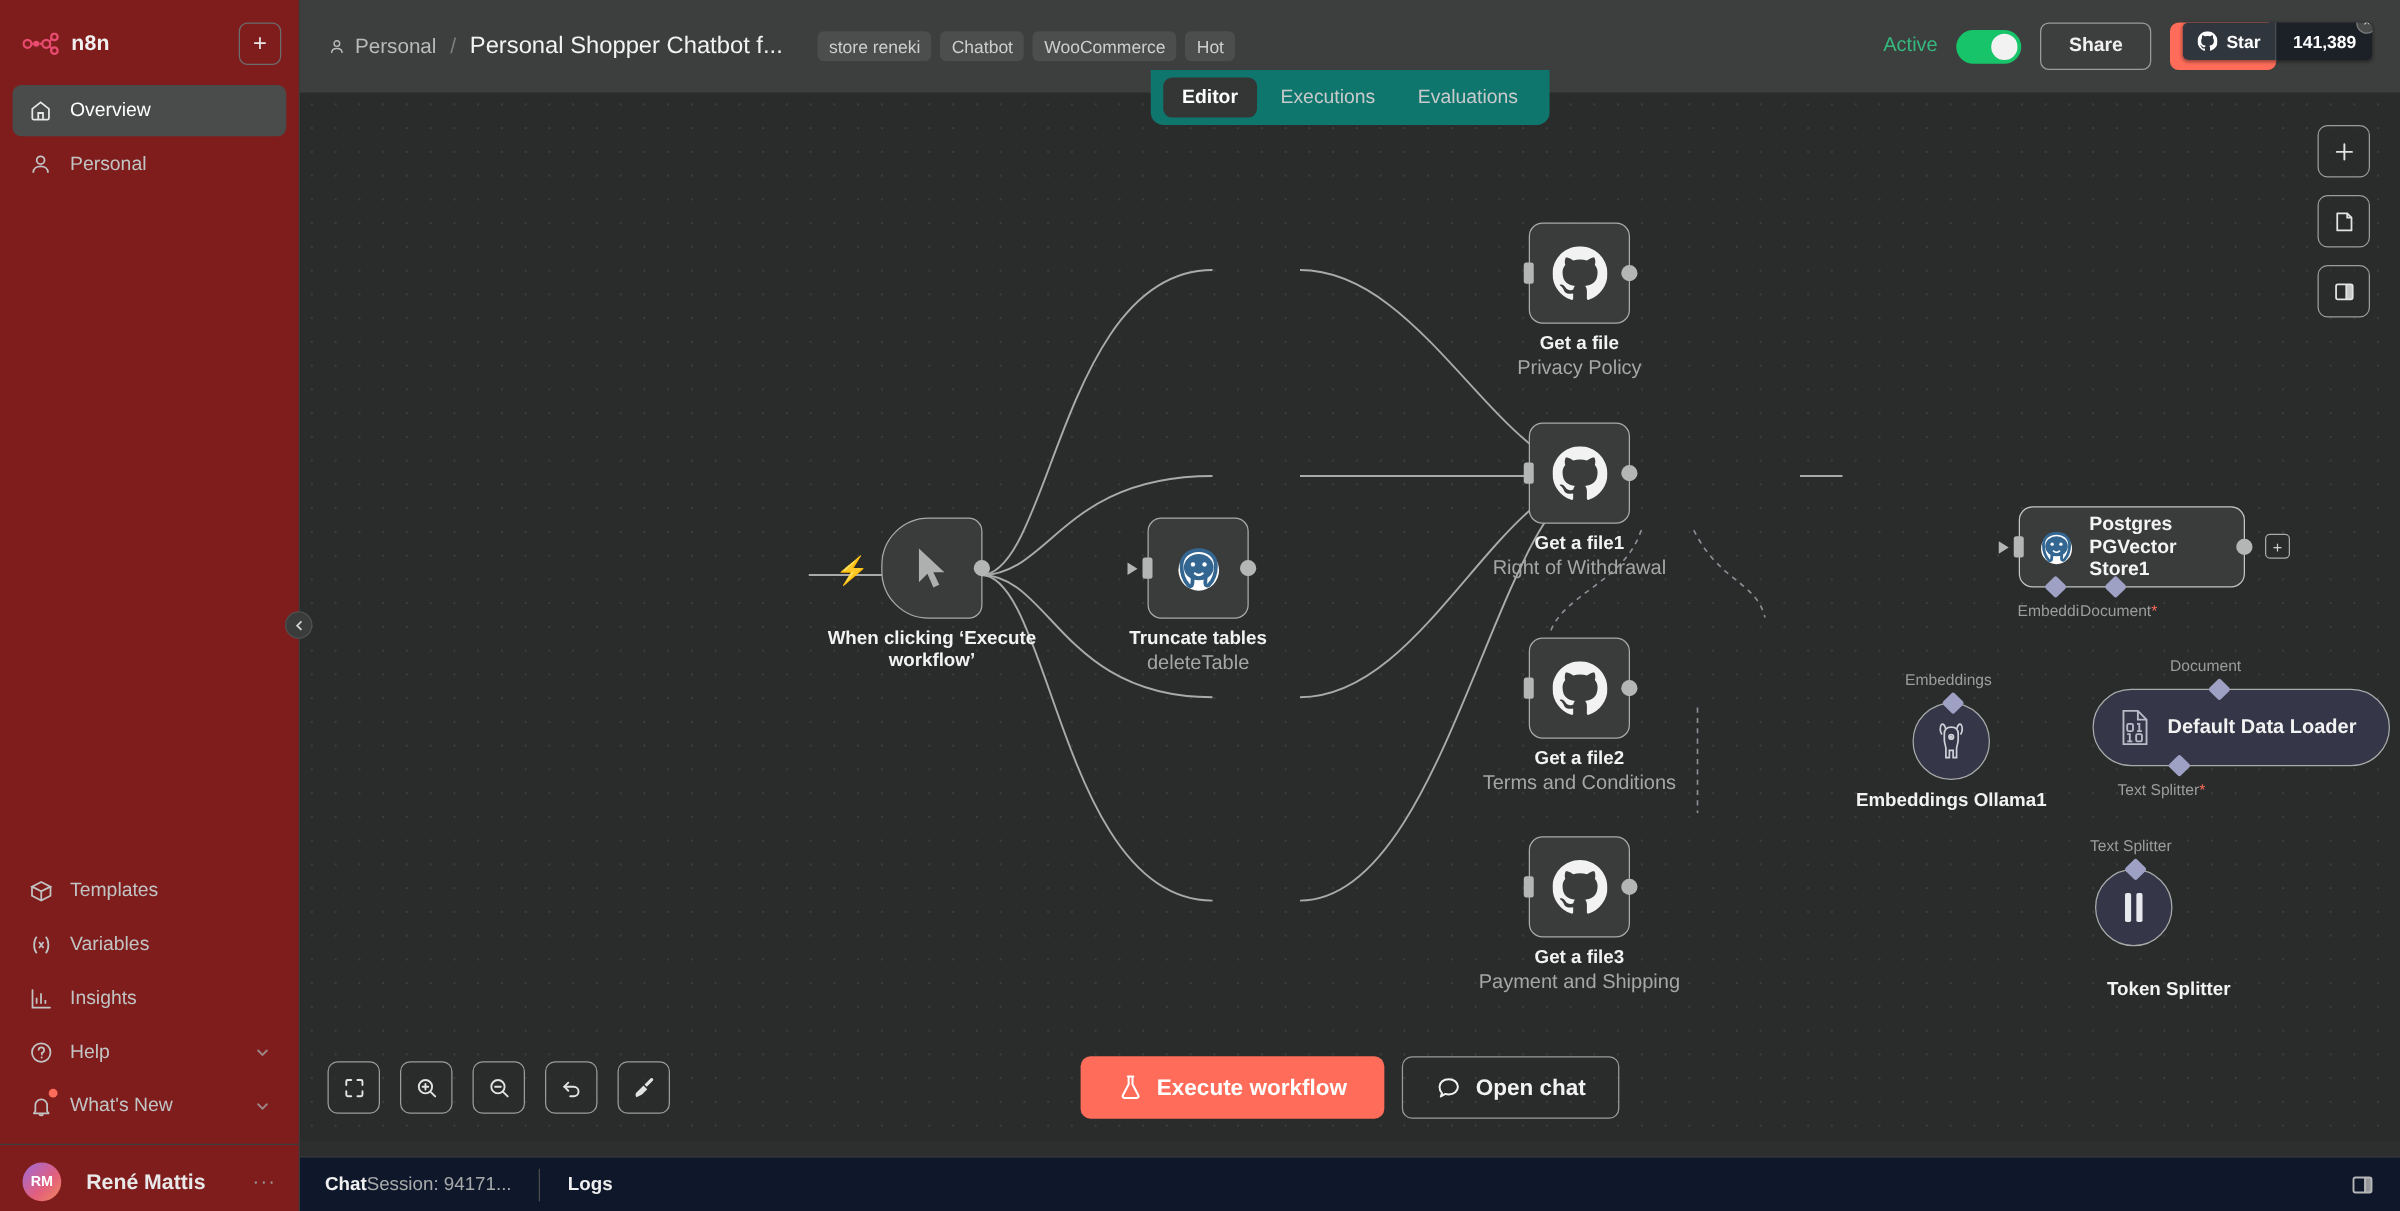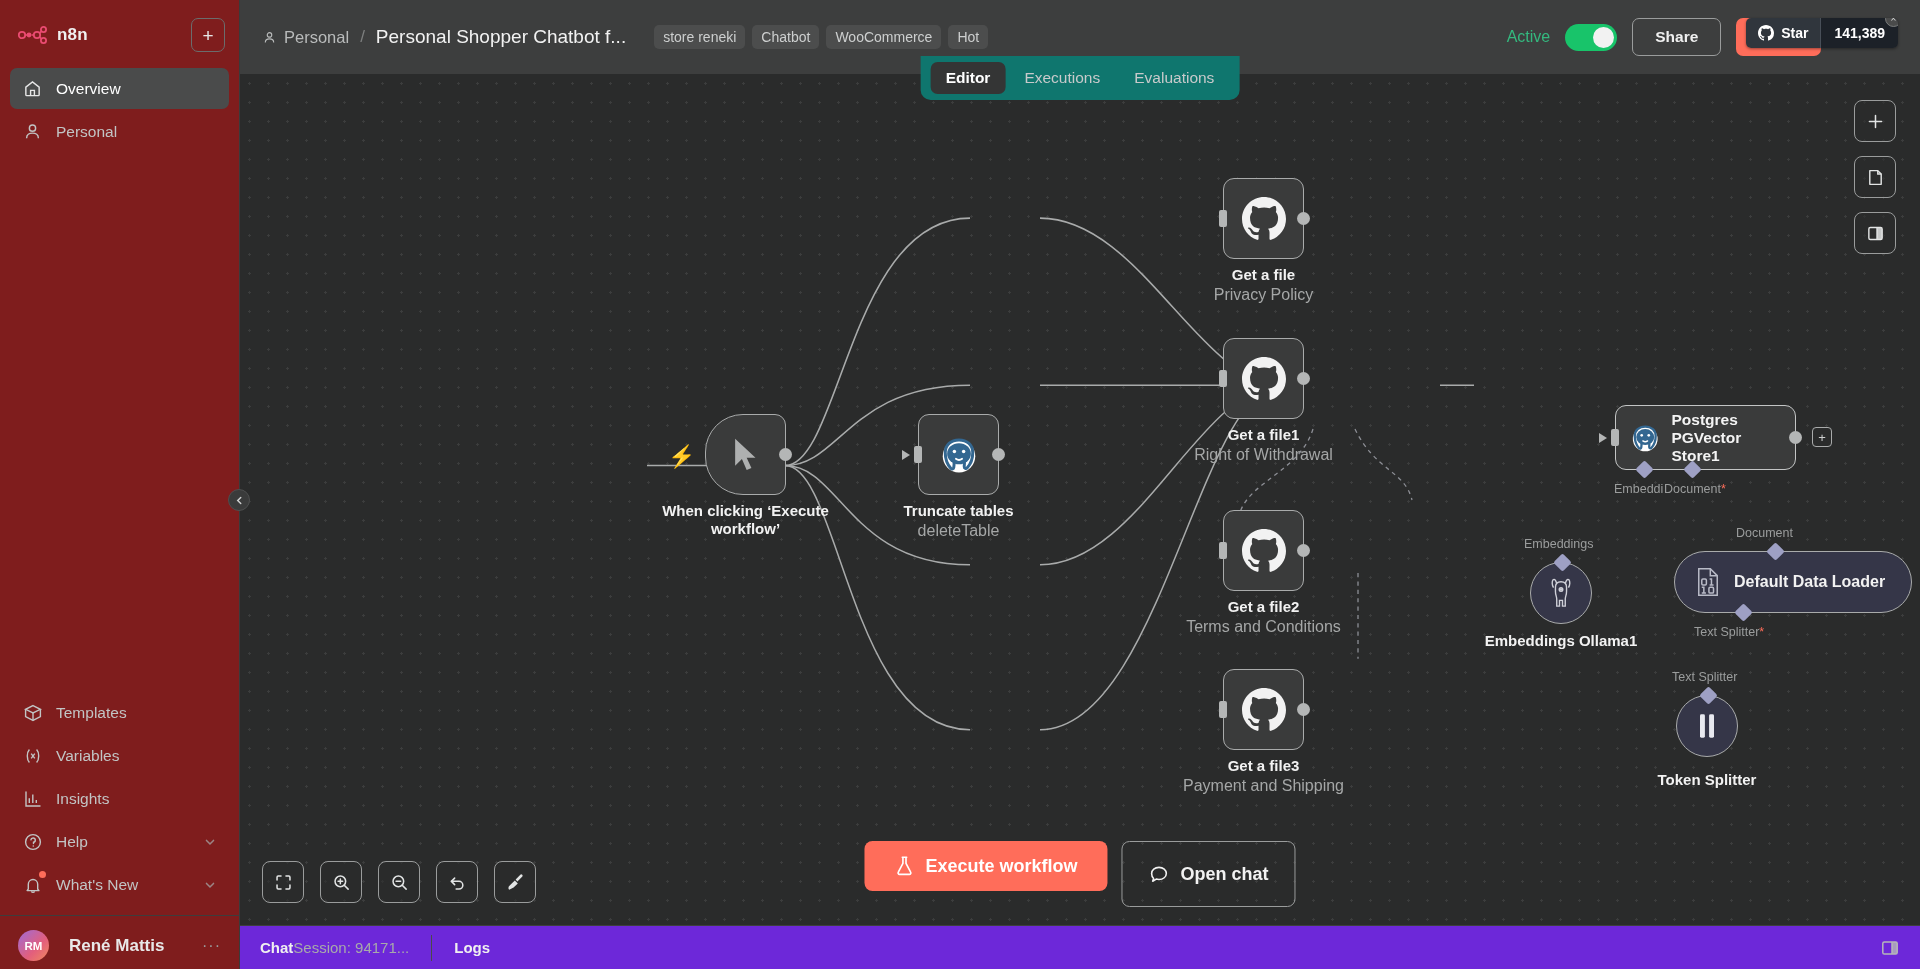--- a/index.html
+++ b/index.html
@@ -227,28 +227,28 @@
     position: absolute; left: 50%; transform: translateX(-50%); bottom: 18px;
     display: flex; gap: 14px; z-index: 15;
   }
   .btn-exec {
     background: #ff6d5a; color: #fff; border: none; border-radius: 8px;
     padding: 0 30px; height: 50px; display: flex; align-items: center; gap: 11px;
     font-size: 18px; font-weight: 700; cursor: pointer; font-family: inherit;
   }
   .btn-chat {
     background: transparent; color: #f2f2f2; border: 1.4px solid #9a9c9c; border-radius: 8px;
-    padding: 0 26px; height: 66px; display: flex; align-items: center; gap: 11px;
+    padding: 0 26px; height: 50px; display: flex; align-items: center; gap: 11px;
     font-size: 18px; font-weight: 700; cursor: pointer; font-family: inherit;
   }
 
   
   .bottombar {
-    height: 44px; flex: 0 0 44px; background: #6d28d9; border-top: 1px solid #3e3f3f;
-    display: flex; align-items: center; padding: 0 20px; gap: 0; position: relative;
+    height: 44px; flex: 0 0 44px; background: #0f172a; border-top: 1px solid #3e3f3f;
+    display: flex; align-items: center; padding: 0 20px; gap: 0; position: relative; margin-top: 12px;
   }
   .bb-chat { font-size: 15px; font-weight: 700; color: #f0f0f0; cursor: pointer; }
   .bb-session { color: #a8aaaa; font-size: 15px; margin-left: auto; }
   .bb-divider { width: 1px; height: 26px; background: #4a4b4b; margin: 0 22px; }
   .bb-logs { font-size: 15px; font-weight: 700; color: #f0f0f0; cursor: pointer; }
   .bb-spacer { flex: 1; }
   .bb-icon { color: #b6b8b8; cursor: pointer; display: flex; }
 </style>
 </head>
 <body>
@@ -601,21 +601,21 @@
 
       <div class="node" style="left:1436px; top:621px;">
         <div class="circle-node">
           <svg width="24" height="28" viewBox="0 0 20 24">
             <rect x="4" y="2" width="4.2" height="20" rx="1.2" fill="#e8e9ef"></rect>
             <rect x="11.8" y="2" width="4.2" height="20" rx="1.2" fill="#e8e9ef"></rect>
           </svg>
           <div class="diamond" style="left:25px; top:-7px;"></div>
         </div>
         <div class="port-lbl" style="left:-4px; top:-25px;">Text Splitter</div>
-        <div class="node-label" style="top:76px;">Token Splitter</div>
+        <div class="node-label" style="top:88px;margin-left:28px;">Token Splitter</div>
       </div>
 
       <div class="canvas-right-ctrls">
         <div class="cc-btn">
           <svg width="19" height="19" viewBox="0 0 20 20" stroke="#e2e4e4" stroke-width="1.6">
             <path d="M10 3.6 V16.4 M3.6 10 H16.4" stroke-linecap="round"></path>
           </svg>
         </div>
         <div class="cc-btn">
           <svg width="19" height="19" viewBox="0 0 20 20" fill="none" stroke="#e2e4e4" stroke-width="1.5">

